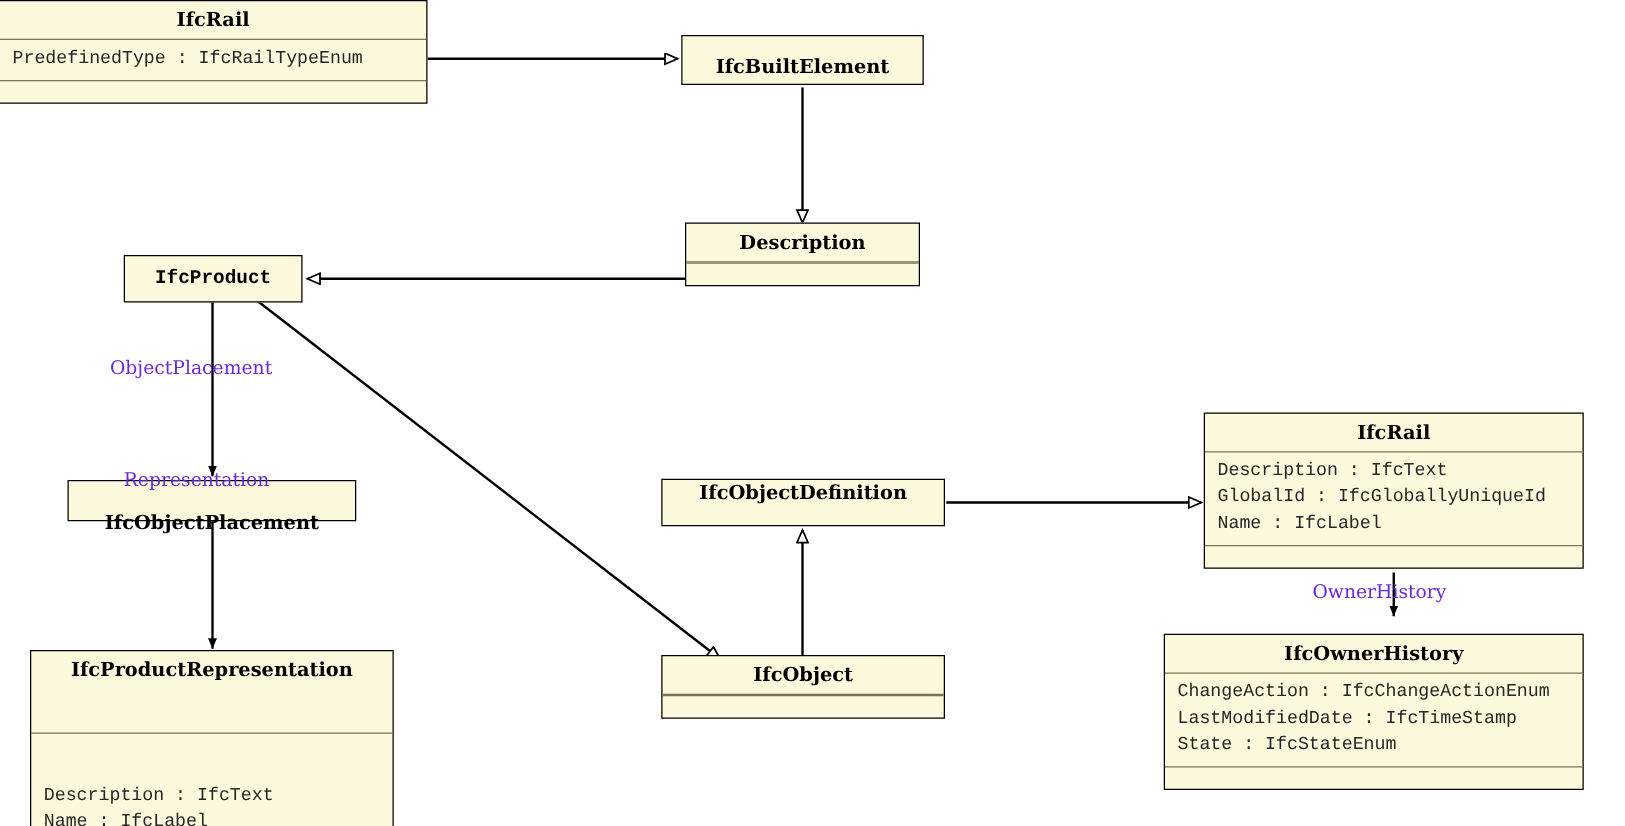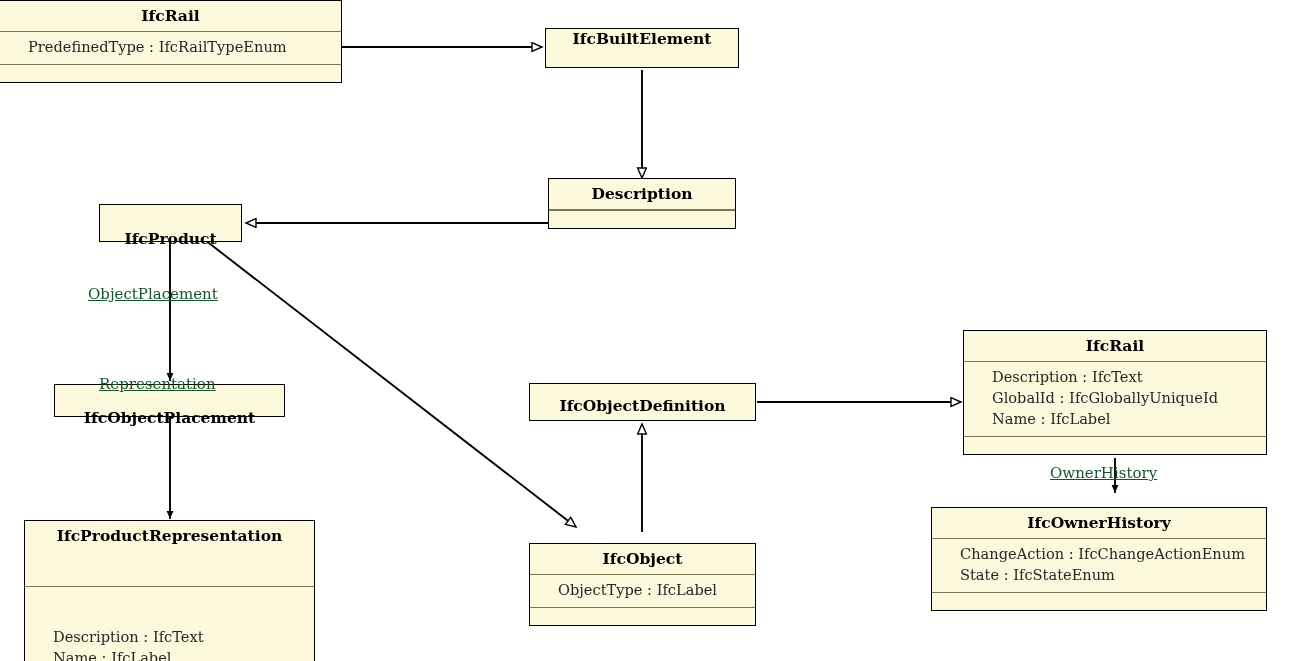--- a/index.html
+++ b/index.html
@@ -44,39 +44,39 @@
     font-size: 15.5px;
     line-height: 1.25;
     padding: 5px 8px 6px 8px;
     white-space: nowrap;
   }
   .uml-sep {
     border-top: 1.6px solid #7d7450;
     height: 0;
   }
   .uml-attrs {
-    padding: 5px 10px 6px 28px;
+    padding: 5px 10px 6px 10px;
     color: #262626;
     font-size: 14.6px;
     line-height: 1.42;
     white-space: nowrap;
+    font-family: Liberation Mono, monospace;
   }
   .uml-attr {
     display: block;
   }
   .uml-empty {
     height: 17px;
   }
   .edge-label {
     position: absolute;
     font-size: 15px;
-    color: #14532d;
+    color: #6d28d9;
     white-space: nowrap;
     line-height: 1;
-    text-decoration: underline;
   }
 </style>
 </head>
 <body>
 
 <div id="diagram-canvas">
 
   <svg class="edge-layer" viewBox="0 0 1300 661">
     <defs>
       <marker id="hollow-tri" markerWidth="13" markerHeight="13" refX="11" refY="5" orient="auto" markerUnits="userSpaceOnUse">
@@ -128,32 +128,32 @@
     <div class="uml-title">IfcRail</div>
     <div class="uml-sep"></div>
     <div class="uml-attrs">
       <span class="uml-attr">PredefinedType : IfcRailTypeEnum</span>
     </div>
     <div class="uml-sep"></div>
     <div class="uml-empty"></div>
   </div>
 
   <div class="uml-class" style="left:545px; top:28px; width:194px; height:40px;">
-    <div class="uml-title" style="padding-top:0;">IfcBuiltElement</div>
+    <div class="uml-title" style="padding-top:14px;">IfcBuiltElement</div>
   </div>
 
   <div class="uml-class" style="left:548px; top:178px; width:188px;">
     <div class="uml-title">Description</div>
     <div class="uml-sep"></div>
     <div class="uml-sep"></div>
     <div class="uml-empty"></div>
   </div>
 
   <div class="uml-class" style="left:99px; top:204px; width:143px; height:38px;">
-    <div class="uml-title" style="padding-top:24px;">IfcProduct</div>
+    <div class="uml-title" style="padding-top:8px;font-family:Liberation Mono, monospace;">IfcProduct</div>
   </div>
 
   <div class="edge-label" style="left:88px; top:287px;">ObjectPlacement</div>
 
   <div class="edge-label" style="left:99px; top:377px; z-index:5;">Representation</div>
 
   <div class="uml-class" style="left:54px; top:384px; width:231px; height:33px;">
     <div class="uml-title" style="padding-top:23px;">IfcObjectPlacement</div>
   </div>
 
@@ -162,29 +162,26 @@
     <div class="uml-sep"></div>
     <div class="uml-attrs">
       <span class="uml-attr">Description : IfcText</span>
       <span class="uml-attr">Name : IfcLabel</span>
     </div>
     <div class="uml-sep"></div>
     <div class="uml-empty"></div>
   </div>
 
   <div class="uml-class" style="left:529px; top:383px; width:227px; height:38px;">
-    <div class="uml-title" style="padding-top:12px;">IfcObjectDefinition</div>
-  </div>
-
-  <div class="uml-class" style="left:529px; top:543px; width:227px;">
+    <div class="uml-title" style="padding-top:0;">IfcObjectDefinition</div>
+  </div>
+
+  <div class="uml-class" style="left:529px; top:524px; width:227px;">
     <div class="uml-title">IfcObject</div>
     <div class="uml-sep"></div>
-    <div class="uml-attrs">
-      <span class="uml-attr">ObjectType : IfcLabel</span>
-    </div>
     <div class="uml-sep"></div>
     <div class="uml-empty"></div>
   </div>
 
   <div class="uml-class" style="left:963px; top:330px; width:304px;">
     <div class="uml-title">IfcRail</div>
     <div class="uml-sep"></div>
     <div class="uml-attrs">
       <span class="uml-attr">Description : IfcText</span>
       <span class="uml-attr">GlobalId : IfcGloballyUniqueId</span>
@@ -194,19 +191,20 @@
     <div class="uml-empty"></div>
   </div>
 
   <div class="edge-label" style="left:1050px; top:466px; z-index:5;">OwnerHistory</div>
 
   <div class="uml-class" style="left:931px; top:507px; width:336px;">
     <div class="uml-title">IfcOwnerHistory</div>
     <div class="uml-sep"></div>
     <div class="uml-attrs">
       <span class="uml-attr">ChangeAction : IfcChangeActionEnum</span>
+      <span class="uml-attr">LastModifiedDate : IfcTimeStamp</span>
       <span class="uml-attr">State : IfcStateEnum</span>
     </div>
     <div class="uml-sep"></div>
     <div class="uml-empty"></div>
   </div>
 
 </div>
 
 </body></html>

